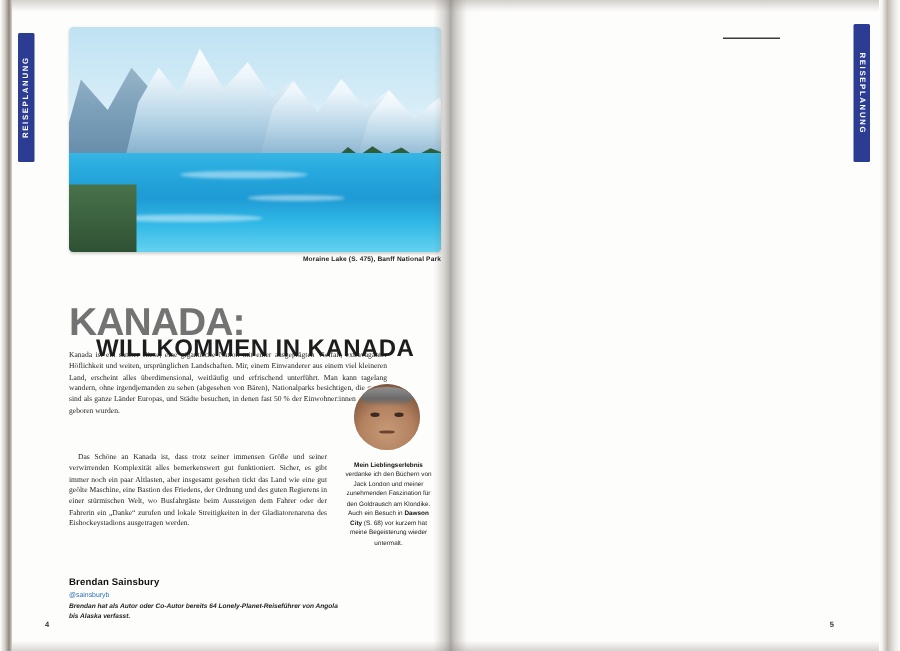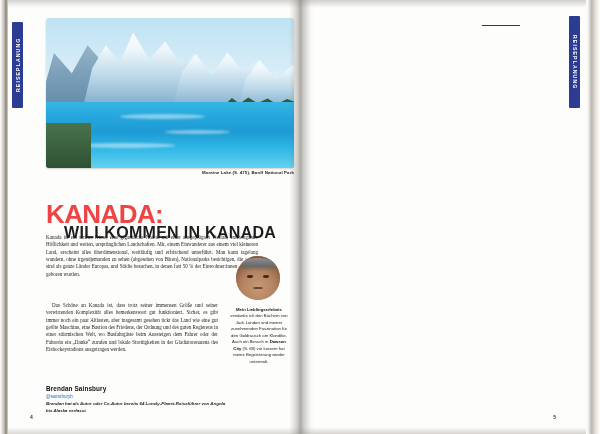--- a/index.html
+++ b/index.html
@@ -150,21 +150,21 @@
     font-weight: bold;
     color: #1e1e1e;
     letter-spacing: 0.1px;
   }
 
   .title-main {
     position: absolute;
     left: 38px; top: 184px;
     font-size: 26px;
     font-weight: bold;
-    color: #ef4444;
+    color: #737373;
     letter-spacing: -0.6px;
     line-height: 1;
   }
   .title-sub {
     position: absolute;
     left: 56px; top: 212px;
     font-size: 16px;
     font-weight: bold;
     color: #1d1d1d;
     letter-spacing: 0.3px;

